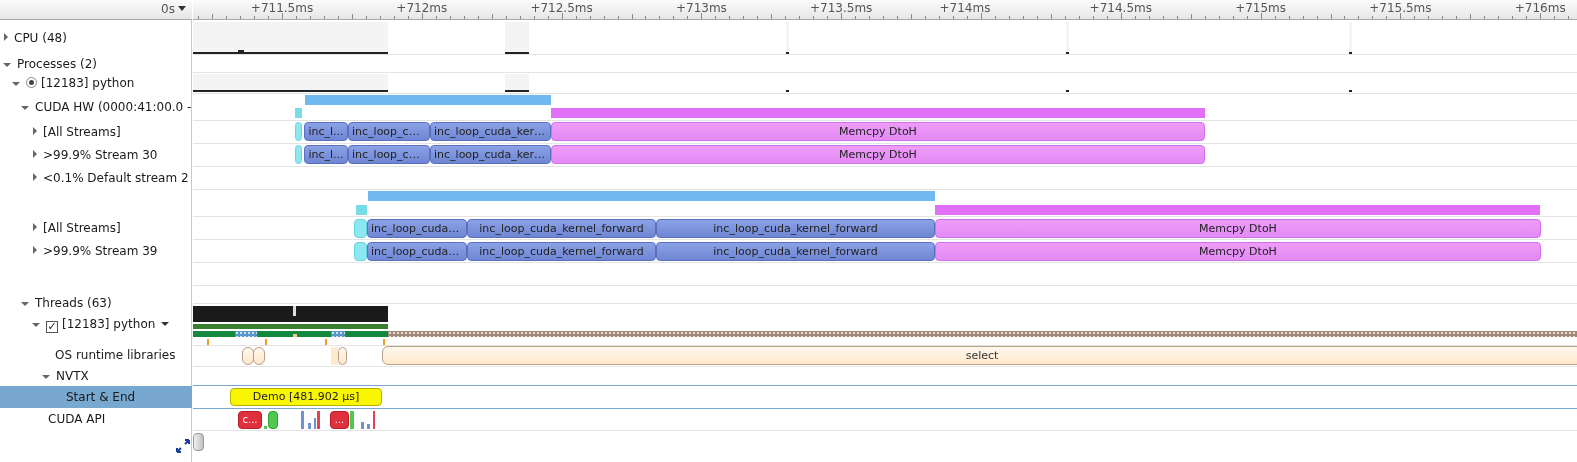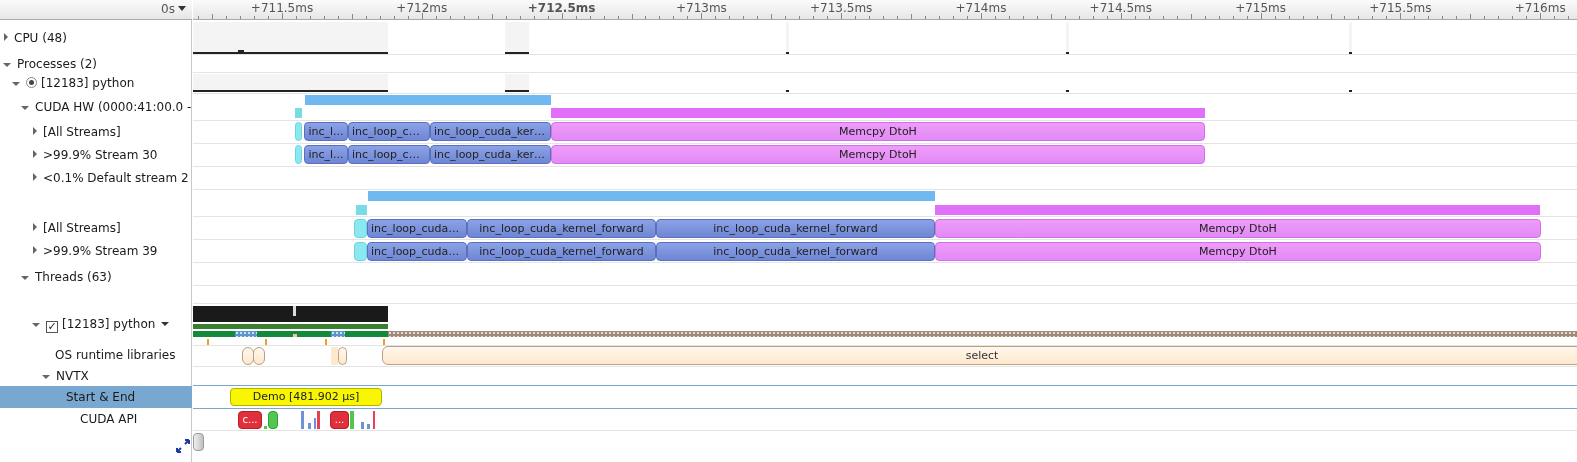--- a/index.html
+++ b/index.html
@@ -94,52 +94,52 @@
   </div>
   <div class="row-label" style="top:169px; padding-left:33px;">
     <span class="tw right"></span><span>&lt;0.1% Default stream 2</span>
   </div>
   <div class="row-label" style="top:219px; padding-left:33px;">
     <span class="tw right"></span><span>[All Streams]</span>
   </div>
   <div class="row-label" style="top:242px; padding-left:33px;">
     <span class="tw right"></span><span>&gt;99.9% Stream 39</span>
   </div>
-  <div class="row-label" style="top:268px; padding-left:21px;">
+  <div class="row-label" style="top:294px; padding-left:21px;">
     <span class="tw down"></span><span>Threads (63)</span>
   </div>
   <div class="row-label" style="top:315px; padding-left:32px;">
     <span class="tw down"></span><span class="checkbox">✓</span><span>[12183] python</span><span class="mini-caret"></span>
   </div>
   <div class="row-label" style="top:346px; padding-left:55px;">
     <span>OS runtime libraries</span>
   </div>
   <div class="row-label selected" style="top:386px; height:22px; line-height:22px; padding-left:66px;">
     <span>Start &amp; End</span>
   </div>
   <div class="row-label" style="top:367px; padding-left:42px;">
     <span class="tw down"></span><span>NVTX</span>
   </div>
-  <div class="row-label" style="top:410px; padding-left:80px;">
+  <div class="row-label" style="top:410px; padding-left:48px;">
     <span>CUDA API</span>
   </div>
   <svg class="expand-icon" viewBox="0 0 14 14">
     <path d="M1 13 L5 9 M1 13 L1 9 M1 13 L5 13" stroke="#1a3aa0" stroke-width="2" fill="none"></path>
     <path d="M13 1 L9 5 M13 1 L13 5 M13 1 L9 1" stroke="#1a3aa0" stroke-width="2" fill="none"></path>
   </svg>
 </div>
 
 <div id="right">
   <div class="ruler" id="ruler">
       <span class="tick-label" style="left: 89px;">+711.5ms</span>
       <span class="tick-label" style="left: 228.8px;">+712ms</span>
-      <span class="tick-label" style="left: 368.6px; font-weight: bold;">+712.5ms</span>
+      <span class="tick-label" style="left: 368.6px;">+712.5ms</span>
       <span class="tick-label" style="left: 508.4px;">+713ms</span>
       <span class="tick-label" style="left: 648.2px;">+713.5ms</span>
-      <span class="tick-label" style="left: 788px;">+714ms</span>
+      <span class="tick-label" style="left: 772px;">+714ms</span>
       <span class="tick-label" style="left: 927.8px;">+714.5ms</span>
       <span class="tick-label" style="left: 1067.6px;">+715ms</span>
       <span class="tick-label" style="left: 1207.4px;">+715.5ms</span>
       <span class="tick-label" style="left: 1347.2px;">+716ms</span>
       <div class="tick" style="left: 5.12px; height: 3px;"></div>
       <div class="tick" style="left: 19.1px; height: 5px;"></div>
       <div class="tick" style="left: 33.08px; height: 3px;"></div>
       <div class="tick" style="left: 47.06px; height: 3px;"></div>
       <div class="tick" style="left: 61.04px; height: 3px;"></div>
       <div class="tick" style="left: 75.02px; height: 3px;"></div>

